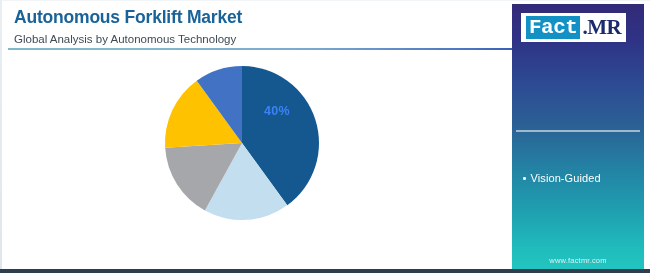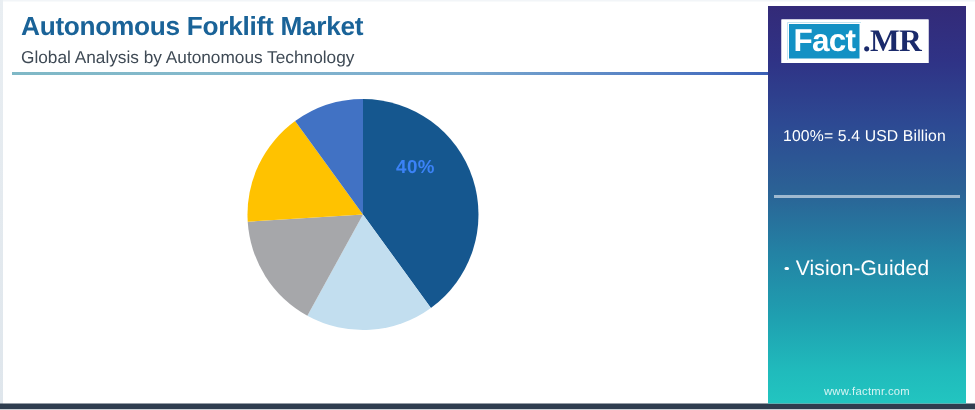--- a/index.html
+++ b/index.html
@@ -151,21 +151,21 @@
   .logo-fact {
     background: #1391c4;
     color: #ffffff;
     font-size: 21px;
     font-weight: bold;
     line-height: 23px;
     padding: 0 3px;
     letter-spacing: -0.5px;
     border: 1.5px solid #ffffff;
     box-sizing: border-box;
-    font-family: Liberation Sans, sans-serif;
+    font-family: Liberation Mono, monospace;
   }
   .logo-mr {
     color: #1a2a6b;
     font-size: 21px;
     font-weight: bold;
     line-height: 23px;
     letter-spacing: -0.5px;
     padding-left: 1px;
     font-family: Liberation Serif, serif;
   }
@@ -191,21 +191,21 @@
 
   .panel-list {
     position: absolute;
     left: 11px;
     top: 166px;
     margin: 0;
     padding: 0;
     list-style: none;
   }
   .panel-list li {
-    font-size: 14px;
+    font-size: 11px;
     color: #ffffff;
     line-height: 16px;
     white-space: nowrap;
     letter-spacing: 0.1px;
   }
   .bullet-dot {
     display: inline-block;
     width: 2.5px;
     height: 2.5px;
     background: #ffffff;
@@ -257,21 +257,20 @@
   </div>
 
   <div class="side-panel">
     <div class="panel-inner">
 
       <div class="logo">
         <span class="logo-fact">Fact</span>
         <span class="logo-mr">.MR</span>
       </div>
 
-      <div class="panel-value">100%= 5.4 USD Billion</div>
 
       <div class="panel-rule"></div>
 
       <ul class="panel-list" id="segment-list">
           <li><span class="bullet-dot"></span><span>Vision-Guided</span></li>
         </ul>
 
       <div class="panel-url">www.factmr.com</div>
     </div>
   </div>

